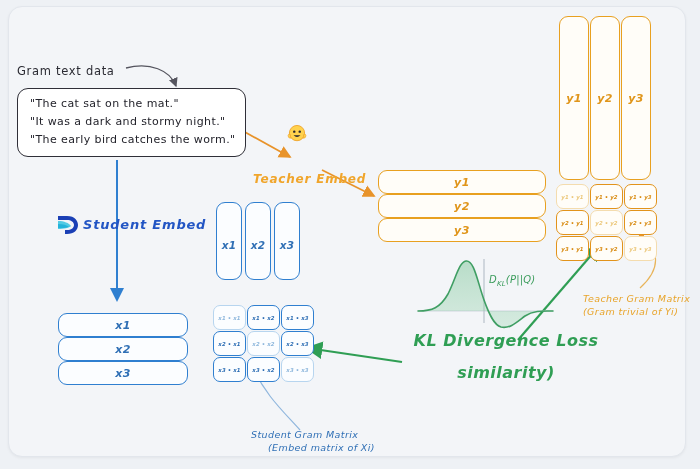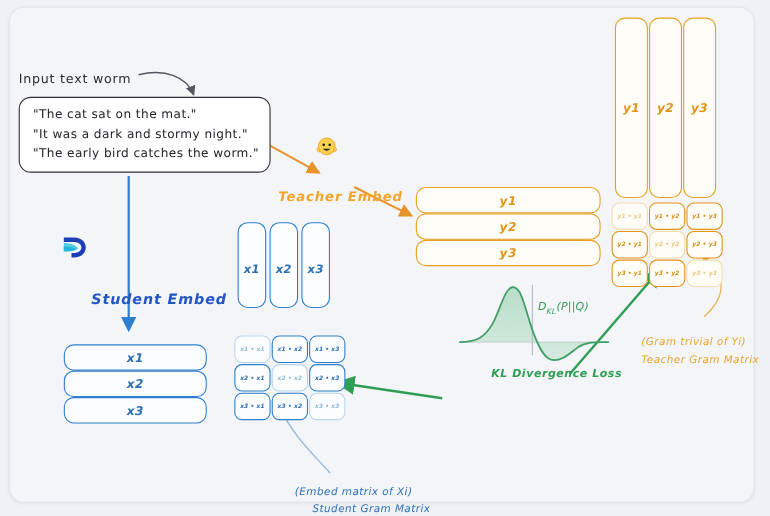--- a/index.html
+++ b/index.html
@@ -59,21 +59,21 @@
   
   .cap{position:absolute;font-size:9.5px;line-height:13px;letter-spacing:.4px;
        white-space:pre;font-style:italic;}
   .cap.blue{color:#2f6fb5;}
   .cap.orange{color:#e8a42a;}
 
   .emblbl{position:absolute;font-size:13px;letter-spacing:.8px;font-style:italic;font-weight:bold;}
   .emblbl.blue{color:#2255c4;}
   .emblbl.orange{color:#f0a52b;}
 
-  .kltitle{position:absolute;color:#2f9e54;font-size:10px;line-height:16px;
+  .kltitle{position:absolute;color:#2f9e54;font-size:16px;line-height:16px;
            text-align:center;letter-spacing:.5px;font-style:italic;font-weight:bold;
            white-space:pre;}
   .klmath{position:absolute;color:#3b9c5c;font-size:10px;font-style:italic;letter-spacing:.2px;}
   .klmath sub{font-size:7px;}
 
   
   #hf{position:absolute;left:286px;top:124px;width:22px;height:20px;}
 </style>
 </head>
 <body>
@@ -125,35 +125,35 @@
       <line x1="484" y1="259" x2="484" y2="323" stroke="#b9c2cb" stroke-width="1.2"></line>
       <path d="M418,311 C432,311 440,308 448,294 C456,278 459,262 466,261
                C474,260 477,280 484,300 C489,314 494,325 501,327
                C510,329 517,322 525,316 C534,310 544,311 553,311 L553,311 L418,311 Z" fill="url(#klFill)" stroke="none"></path>
       <path d="M418,311 C432,311 440,308 448,294 C456,278 459,262 466,261
                C474,260 477,280 484,300 C489,314 494,325 501,327
                C510,329 517,322 525,316 C534,310 544,311 553,311" fill="none" stroke="#3f9e63" stroke-width="1.6" stroke-linecap="round"></path>
     </g>
   </svg>
 
-  <div class="txt lbl-input hand" style="left:17px;top:64px;">Input text worm</div>
+  <div class="txt lbl-input hand" style="left:17px;top:64px;">Gram text data</div>
 
   <div id="bubble">
     <div class="line hand" style="top:8px;">"The cat sat on the mat."</div>
     <div class="line hand" style="top:26px;">"It was a dark and stormy night."</div>
     <div class="line hand" style="top:44px;">"The early bird catches the worm."</div>
   </div>
 
   <svg style="position:absolute;left:55px;top:212px;width:26px;height:26px;" viewBox="0 0 26 26">
     <path d="M3,4 L12,4 C20,4 23,9 23,13 C23,18 19,22 12,22 L10,22 L10,18 L12,18
              C16,18 19,16 19,13 C19,10 16,8 12,8 L3,8 Z" fill="#1a3fb5"></path>
     <path d="M3,9 C9,9 14,11 16,14 C14,16 9,17 3,17 Z" fill="#35c3e0" opacity=".85"></path>
     <path d="M3,12 C8,12 12,13 14,15 C11,16 7,16 3,16 Z" fill="#1fb0d8" opacity=".9"></path>
   </svg>
-  <div class="emblbl blue hand" style="left:83px;top:217px;margin-top:48px;">Student Embed</div>
+  <div class="emblbl blue hand" style="left:83px;top:217px;">Student Embed</div>
 
   <svg id="hf" viewBox="0 0 24 22">
     <circle cx="12" cy="10" r="8.4" fill="#ffd24d" stroke="#f0a52b" stroke-width="1"></circle>
     <circle cx="9" cy="8.4" r="1.35" fill="#26262e"></circle>
     <circle cx="15" cy="8.4" r="1.35" fill="#26262e"></circle>
     <path d="M8.2,12.4 Q12,16.2 15.8,12.4 Z" fill="#26262e"></path>
     <path d="M3.2,11 q-1.6,1.4 -0.6,3.3 q0.9,1.8 2.8,1.1 q-1.2,-2 -0.6,-3.6 Z" fill="#ffd24d" stroke="#f0a52b" stroke-width=".8"></path>
     <path d="M20.8,11 q1.6,1.4 0.6,3.3 q-0.9,1.8 -2.8,1.1 q1.2,-2 0.6,-3.6 Z" fill="#ffd24d" stroke="#f0a52b" stroke-width=".8"></path>
   </svg>
   <div class="emblbl orange hand" style="left:253px;top:172px;font-size:12px;">Teacher Embed</div>
@@ -191,24 +191,25 @@
     <div class="cell t">y1 • y2</div>
     <div class="cell t">y1 • y3</div>
     <div class="cell t">y2 • y1</div>
     <div class="cell t diag">y2 • y2</div>
     <div class="cell t">y2 • y3</div>
     <div class="cell t">y3 • y1</div>
     <div class="cell t">y3 • y2</div>
     <div class="cell t diag">y3 • y3</div>
   </div>
 
-  <div class="cap blue hand" style="left:284px;top:428px;margin-top:28px;">Student Gram Matrix</div>
+  <div class="cap blue hand" style="left:251px;top:428px;">Student Gram Matrix</div>
   <div class="cap blue hand" style="left:268px;top:441px;">(Embed matrix of Xi)</div>
 
-  <div class="cap orange hand" style="left:583px;top:292px;margin-top:29px;">Teacher Gram Matrix</div>
+  <div class="cap orange hand" style="left:583px;top:292px;">Teacher Gram Matrix</div>
   <div class="cap orange hand" style="left:583px;top:305px;">(Gram trivial of Yi)</div>
 
   <div class="klmath hand" style="left:489px;top:274px;font-style:italic;">
     <span>D</span><sub>KL</sub><span>(P||Q)</span>
   </div>
 
   <div class="kltitle hand" style="left:398px;top:333px;width:216px;">KL Divergence Loss</div>
+  <div class="kltitle hand" style="left:398px;top:365px;width:216px;">similarity)</div>
 </div>
 
 </body></html>

